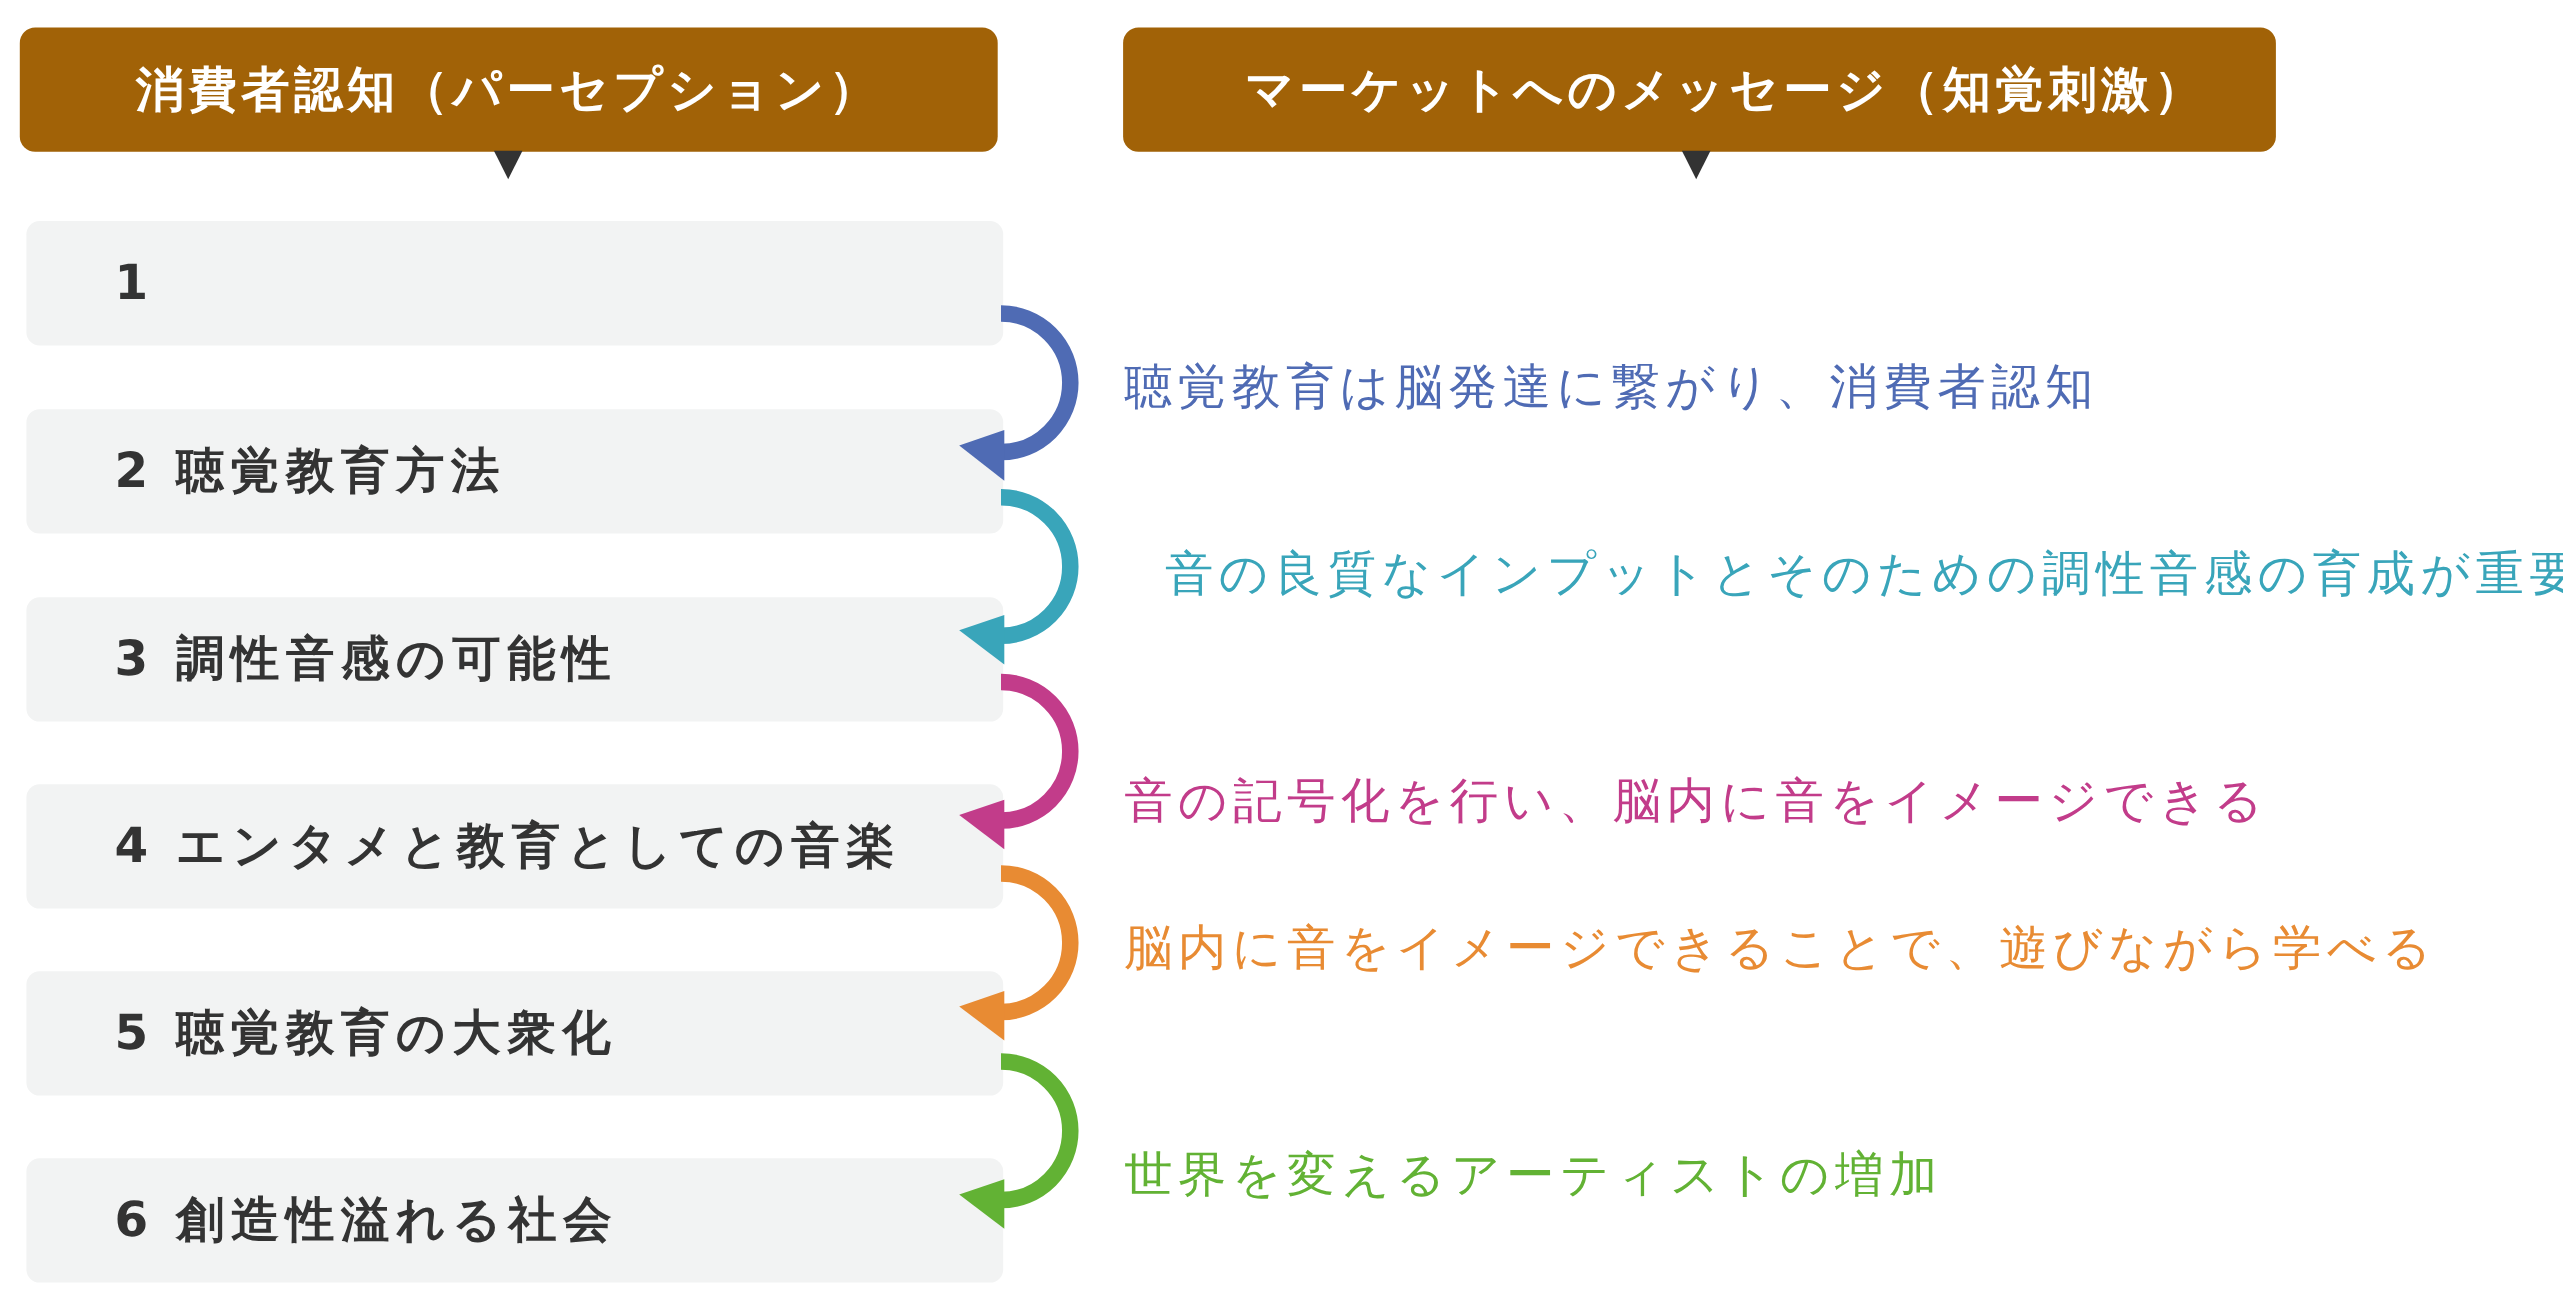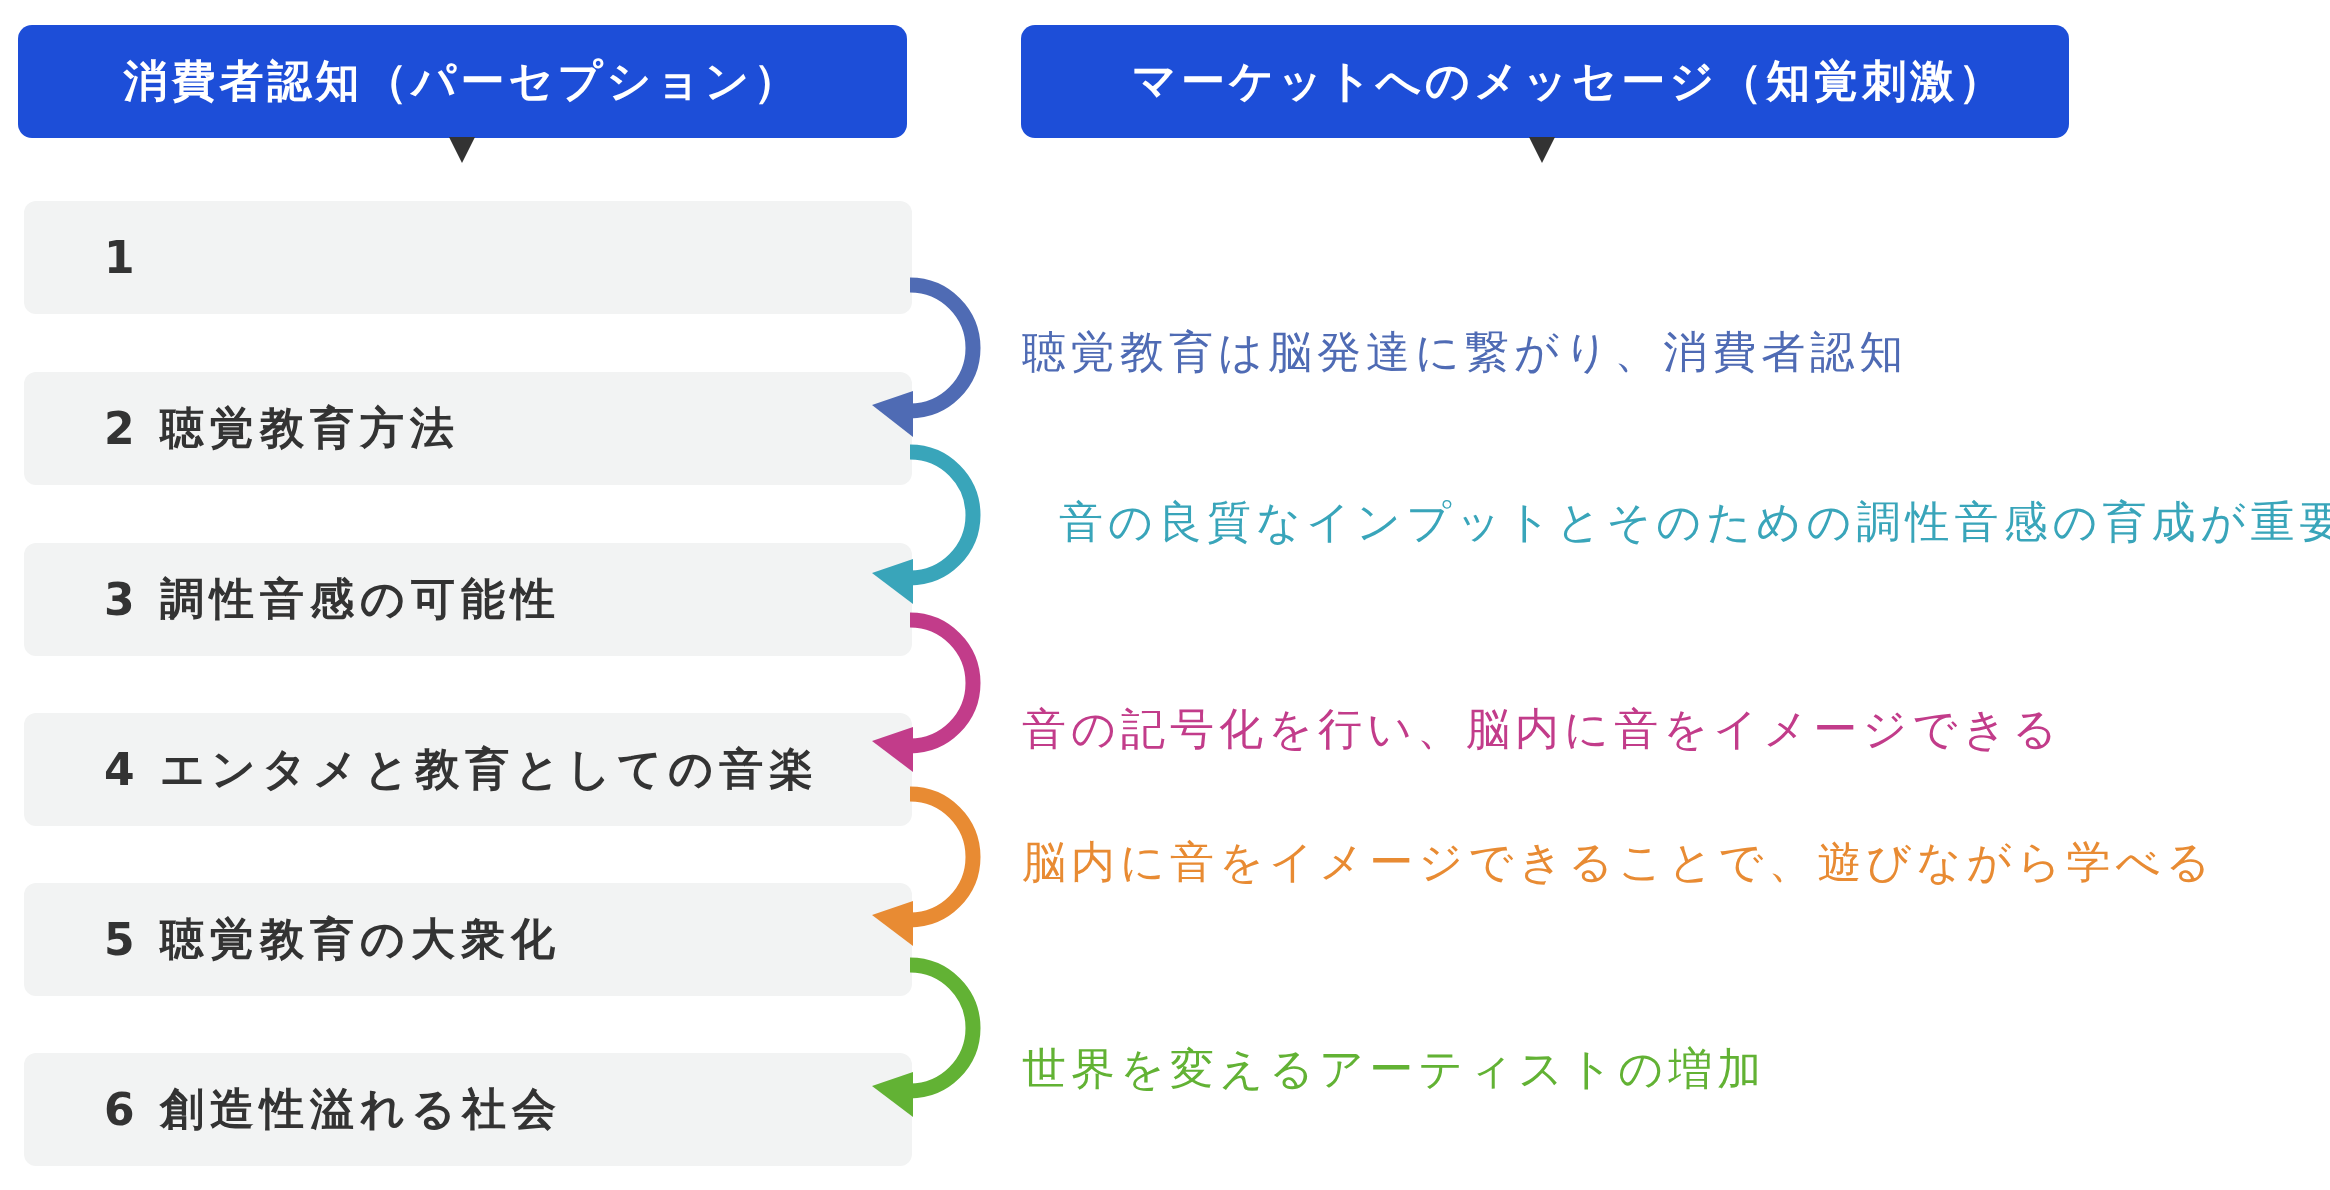--- a/index.html
+++ b/index.html
@@ -11,21 +11,21 @@
       width: 2330px;
       height: 1190px;
       position: relative;
       overflow: hidden;
       font-family: "DejaVu Sans", "Liberation Sans", sans-serif;
     }
     .header {
       position: absolute;
       top: 25px;
       height: 113px;
-      background: #1d4ed8;
+      background: #a16207;
       border-radius: 14px;
       color: #ffffff;
       font-weight: bold;
       font-size: 44px;
       letter-spacing: 4px;
       display: flex;
       align-items: center;
       justify-content: center;
       box-sizing: border-box;
     }

